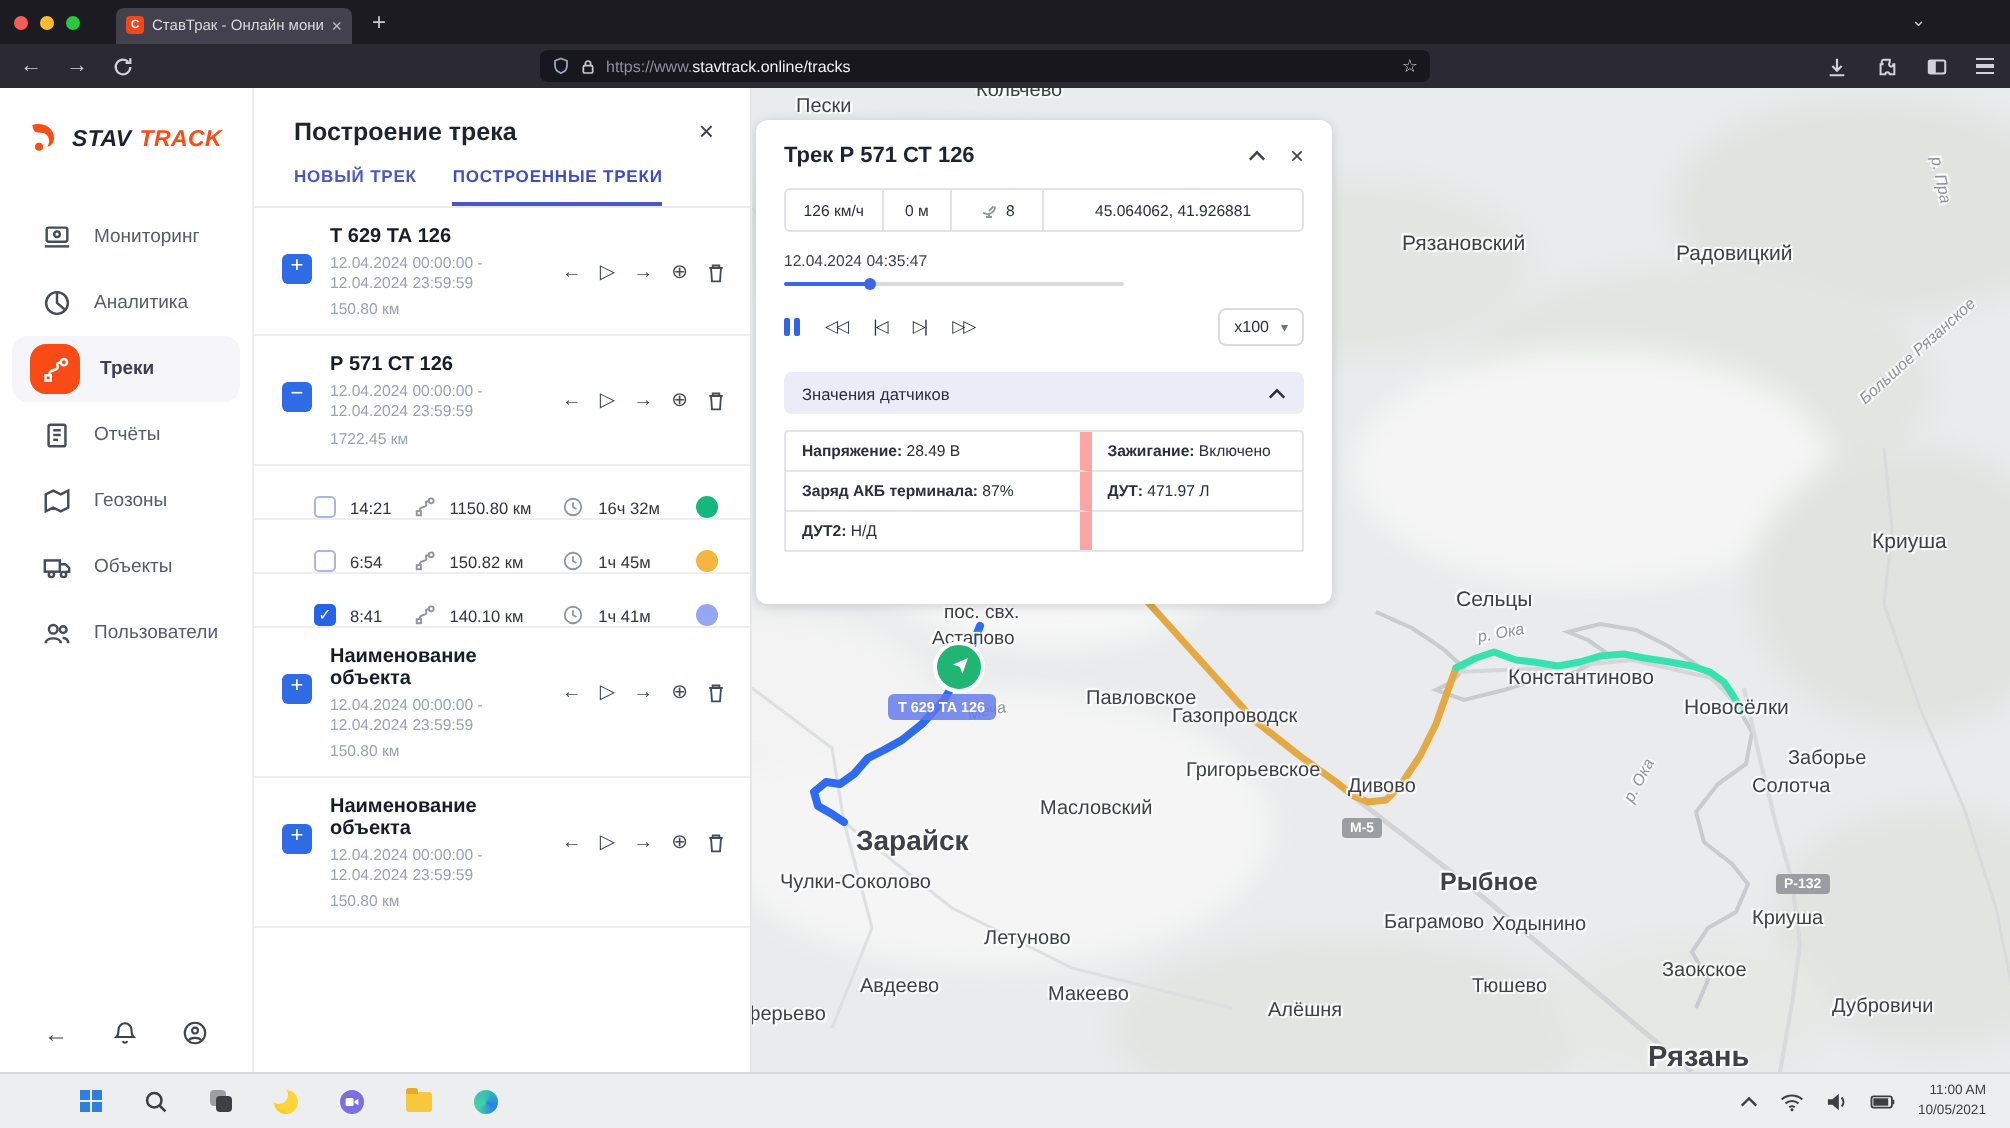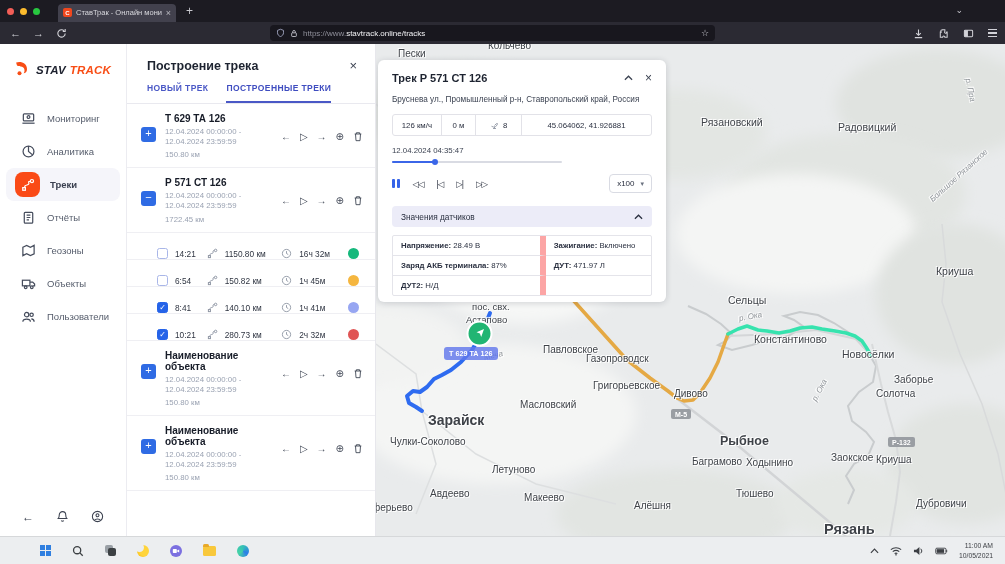--- a/index.html
+++ b/index.html
@@ -394,40 +394,20 @@
         </span>
       <span class="sdist">140.10 км</span>
       <span class="sicon">
           <svg width="11" height="11" viewBox="0 0 16 16" fill="none" stroke="currentColor" stroke-width="1.3">
             <circle cx="8" cy="8" r="6"></circle>
             <path d="M8 4.5V8l2.5 1.5"></path>
           </svg>
         </span>
       <span class="sdur">1ч 41м</span>
       <span class="dot" style="background: rgb(151, 166, 242);"></span>
-    </div>
-    <div class="seg">
-      <span class="cb on"></span>
-      <span class="stime">10:21</span>
-      <span class="sicon">
-          <svg width="11" height="11" viewBox="0 0 16 16" fill="none" stroke="currentColor" stroke-width="1.4">
-            <rect x="2" y="11" width="3" height="3"></rect>
-            <circle cx="12.5" cy="3.5" r="1.8"></circle>
-            <path d="M4.5 11C3 7.5 9 8.5 9 6.5S7.5 4 10.7 3.8"></path>
-          </svg>
-        </span>
-      <span class="sdist">280.73 км</span>
-      <span class="sicon">
-          <svg width="11" height="11" viewBox="0 0 16 16" fill="none" stroke="currentColor" stroke-width="1.3">
-            <circle cx="8" cy="8" r="6"></circle>
-            <path d="M8 4.5V8l2.5 1.5"></path>
-          </svg>
-        </span>
-      <span class="sdur">2ч 32м</span>
-      <span class="dot" style="background: rgb(224, 85, 85);"></span>
     </div>
 
     <div class="titem">
       <span class="expander">+</span>
       <span class="tbody">
         <div class="tname">Наименование объекта</div>
         <div class="tperiod">12.04.2024 00:00:00 - 12.04.2024 23:59:59</div>
         <div class="tdist">150.80 км</div>
       </span>
       <span class="tactions">
@@ -521,21 +501,21 @@
         <div class="mlabel" style="left: 14px; top: 392px; font-size: 10px;">Чулки-Соколово</div>
         <div class="mlabel" style="left: 116px; top: 420px; font-size: 10px;">Летуново</div>
         <div class="mlabel" style="left: 54px; top: 444px; font-size: 10px;">Авдеево</div>
         <div class="mlabel" style="left: -4px; top: 458px; font-size: 10px;">ферьево</div>
         <div class="mlabel" style="left: 148px; top: 448px; font-size: 10px;">Макеево</div>
         <div class="mlabel" style="left: 258px; top: 456px; font-size: 10px; text-align: right;">Алёшня</div>
         <div class="mlabel" style="left: 344px; top: 390px; font-size: 12.5px; font-weight: 600;">Рыбное</div>
         <div class="mlabel" style="left: 316px; top: 412px; font-size: 10px;">Баграмово</div>
         <div class="mlabel" style="left: 370px; top: 413px; font-size: 10px;">Ходынино</div>
         <div class="mlabel" style="left: 360px; top: 444px; font-size: 10px;">Тюшево</div>
-        <div class="mlabel" style="left: 455px; top: 408px; font-size: 10px;">Заокское</div>
+        <div class="mlabel" style="left: 455px; top: 436px; font-size: 10px;">Заокское</div>
         <div class="mlabel" style="left: 500px; top: 410px; font-size: 10px;">Криуша</div>
         <div class="mlabel" style="left: 540px; top: 454px; font-size: 10px;">Дубровичи</div>
         <div class="mlabel" style="left: 448px; top: 477px; font-size: 14.5px; font-weight: 600;">Рязань</div>
         <div class="mlabel" style="left: 96px; top: 257px; font-size: 9.5px;">пос. свх.</div>
         <div class="mlabel" style="left: 90px; top: 270px; font-size: 9.5px;">Астапово</div>
         <div class="mlabel it" style="left: 108px; top: 309px; font-size: 8px; transform: rotate(-12deg);">Меча</div>
         <span class="roadbadge" style="left: 295px; top: 365px;">М-5</span>
         <span class="roadbadge" style="left: 512px; top: 393px;">Р-132</span>
       </div>
 
@@ -548,21 +528,20 @@
     <div class="dpanel">
       <div class="dp-head">
         <span class="dp-title">Трек Р 571 СТ 126</span>
         <span class="dp-icons">
           <svg width="9" height="6" viewBox="0 0 10 6" fill="none" stroke="#3c4352" stroke-width="1.4">
               <path d="M1 5l4-4 4 4"></path>
             </svg>
           <span class="dp-close">×</span>
         </span>
       </div>
-      <div class="dp-address">Бруснева ул., Промышленный р-н, Ставропольский край, Россия</div>
       <div class="dp-stats">
         <span class="dp-cell" style="flex:50;">126 км/ч</span>
         <span class="dp-cell" style="flex:35;">0 м</span>
         <span class="dp-cell" style="flex:47;">
           <svg width="9" height="9" viewBox="0 0 12 12" fill="none" stroke="#8e95a3" stroke-width="1.2">
               <path d="M2 7a5 5 0 0 0 8-4"></path>
               <path d="M6 6l3-3"></path>
               <path d="M4 10h4M6 8v2"></path>
             </svg>
           <span>8</span>

